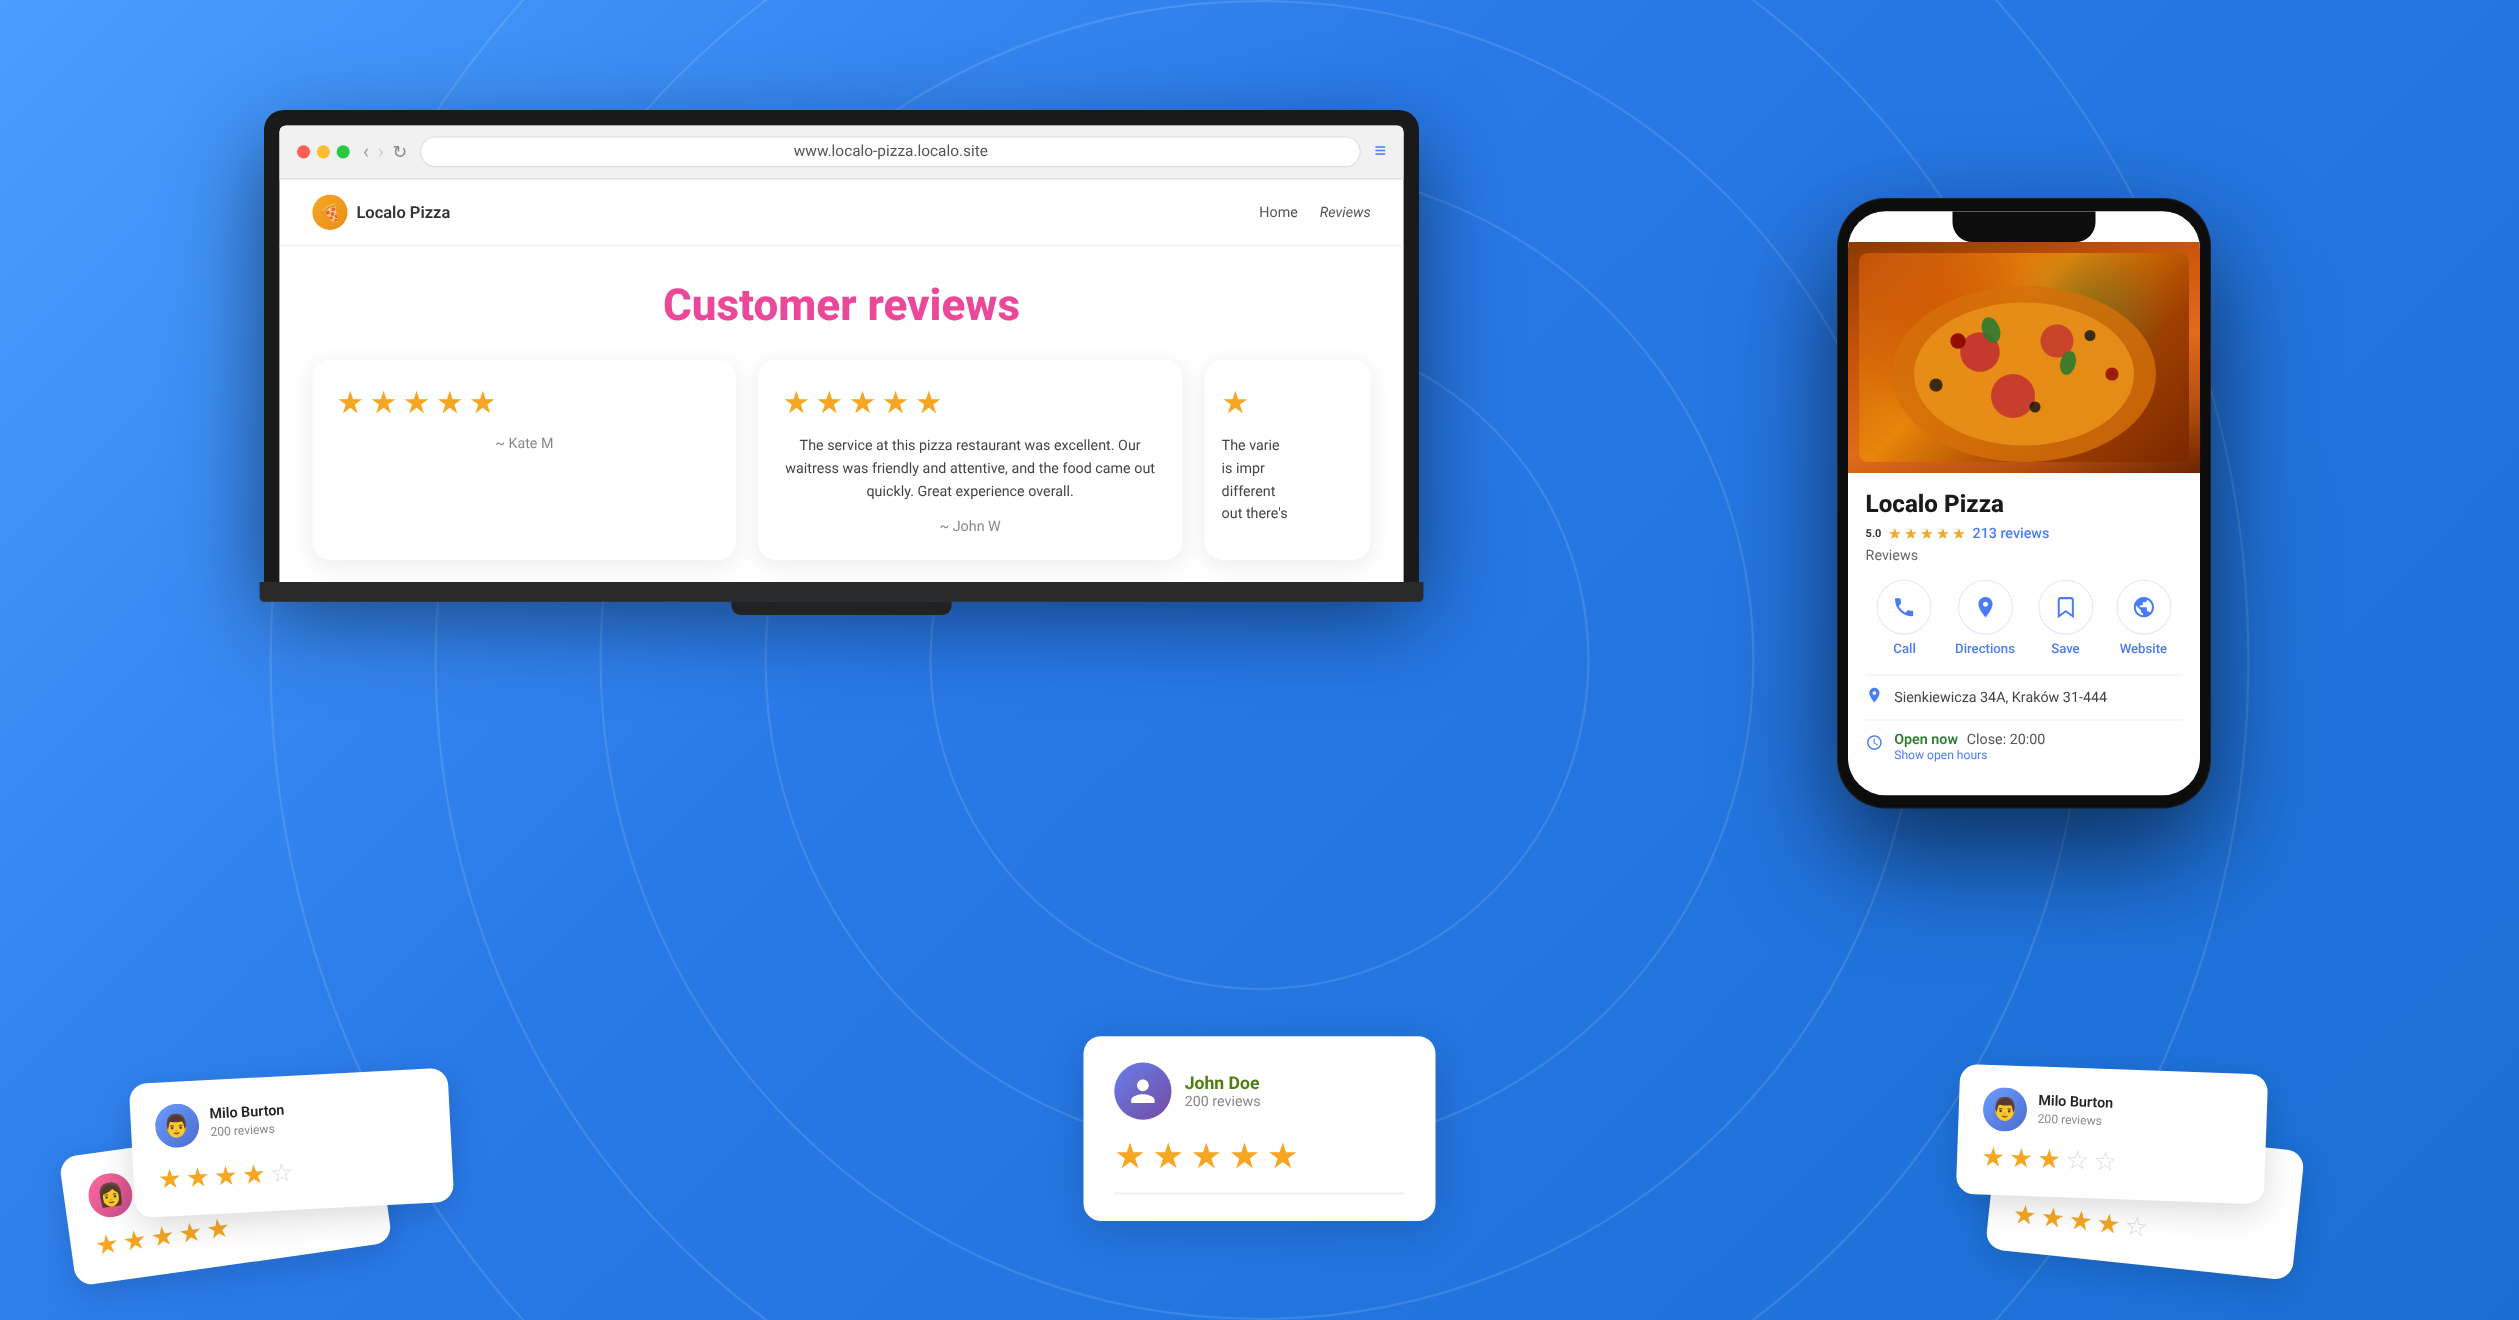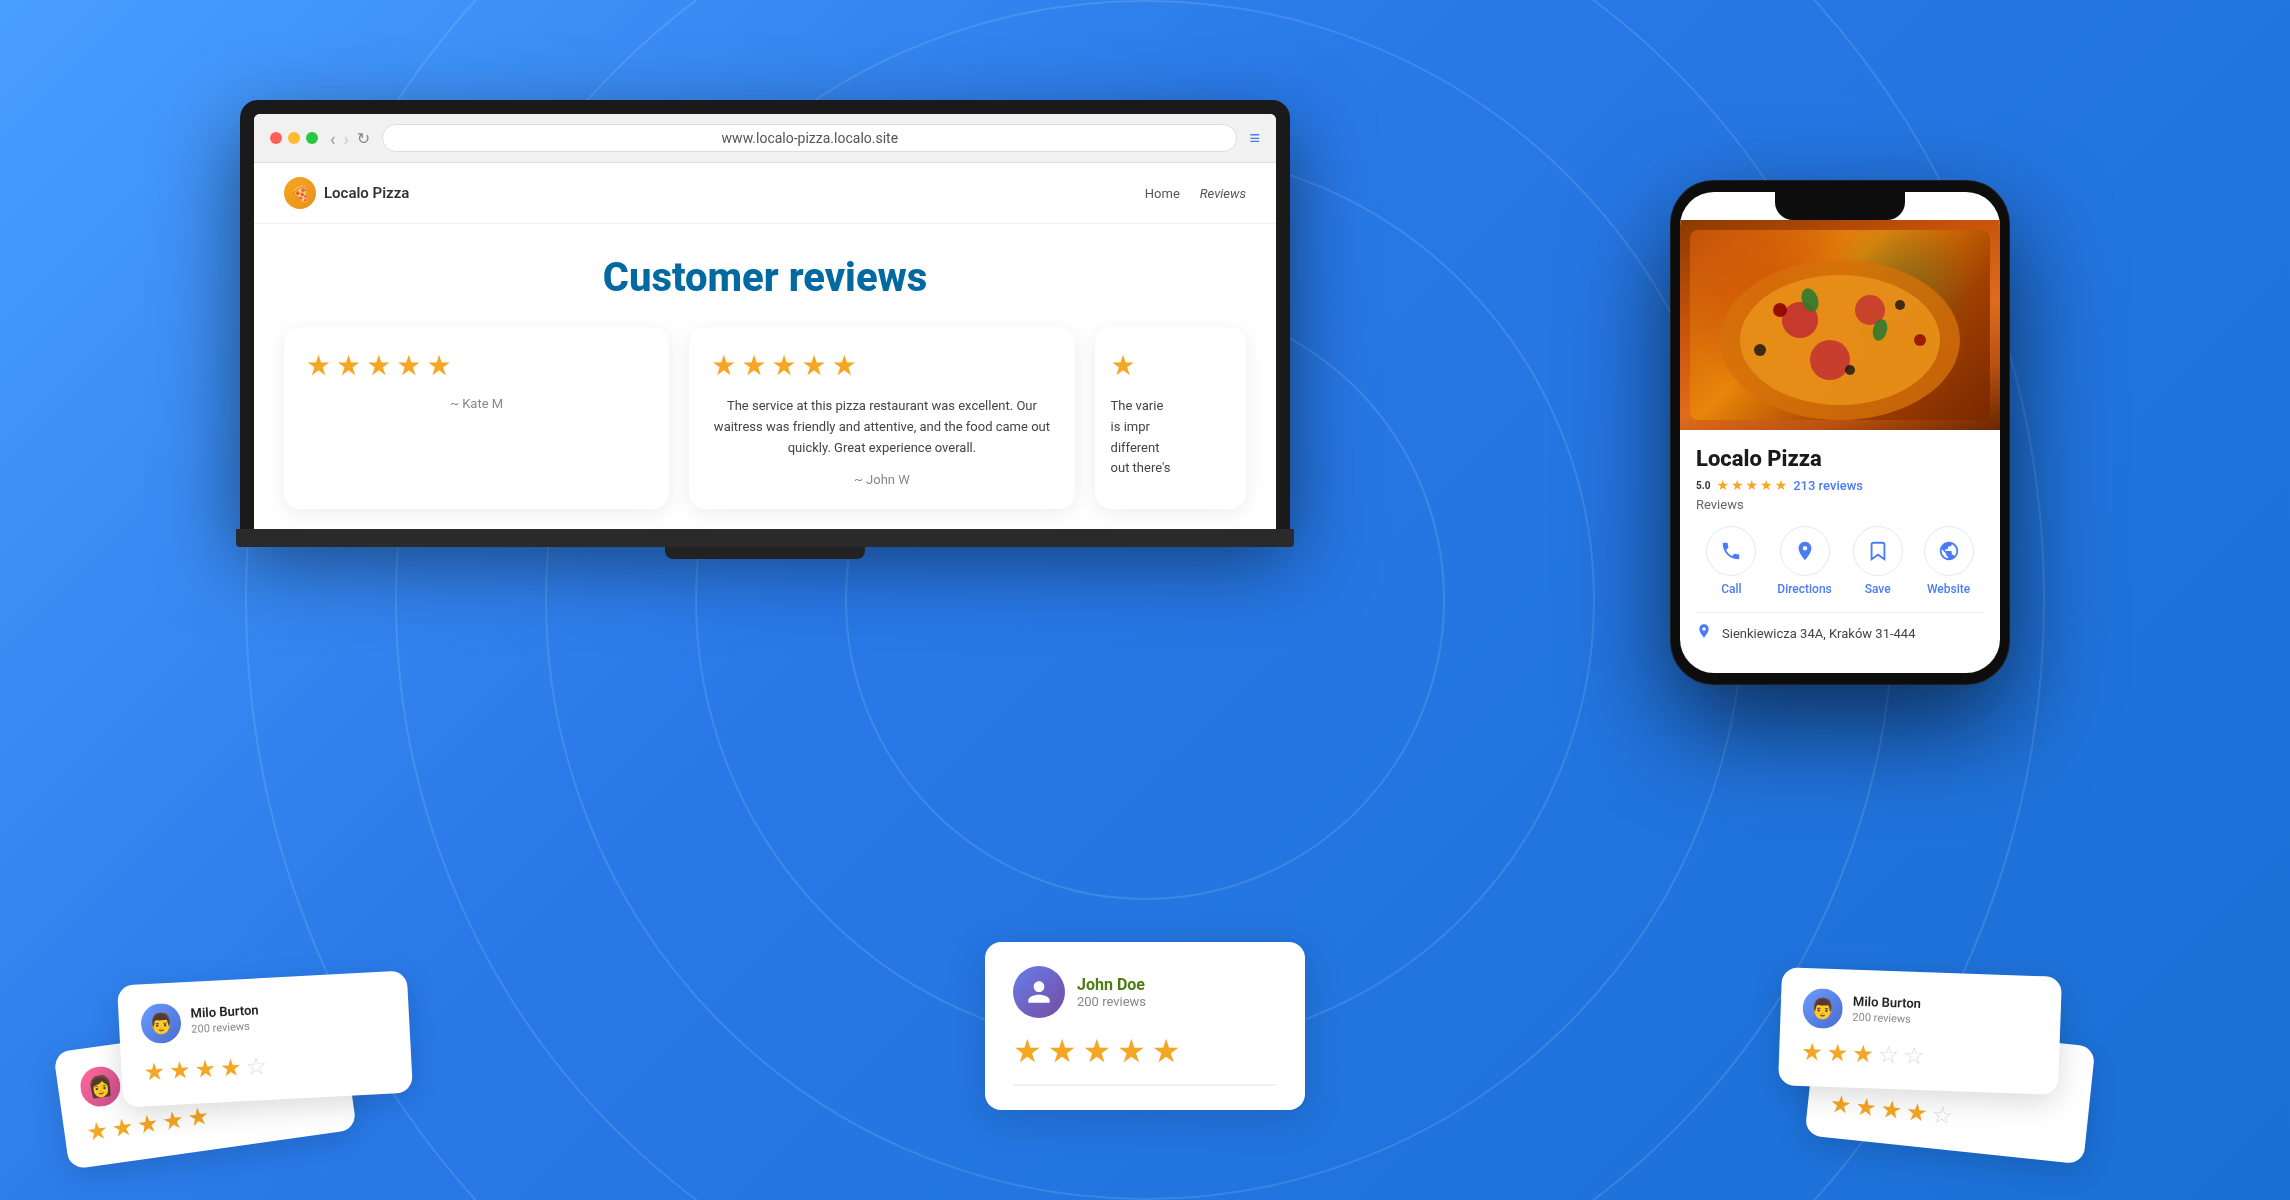--- a/index.html
+++ b/index.html
@@ -114,21 +114,21 @@
       font-size: 13px; color: #555;
     }
 
     .site-main {
       padding: 30px 30px 20px;
     }
     .site-title {
       text-align: center;
       font-size: 40px;
       font-weight: 800;
-      color: #0369a1;
+      color: #ec4899;
       margin-bottom: 26px;
     }
     .review-cards {
       display: flex;
       gap: 20px;
     }
     .review-card {
       flex: 1;
       background: #fff;
       border-radius: 16px;
@@ -515,20 +515,34 @@
 
           <div class="phone-info-row">
             <span class="phone-info-icon">
               <svg width="16" height="16" viewBox="0 0 24 24" fill="#4a7cf7">
                   <path d="M12 2C8.13 2 5 5.13 5 9c0 5.25 7 13 7 13s7-7.75 7-13c0-3.87-3.13-7-7-7zm0 9.5c-1.38 0-2.5-1.12-2.5-2.5s1.12-2.5 2.5-2.5 2.5 1.12 2.5 2.5-1.12 2.5-2.5 2.5z"></path>
                 </svg>
             </span>
             <span>Sienkiewicza 34A, Kraków 31-444</span>
           </div>
 
+          <div class="phone-info-row" style="align-items:flex-start;">
+            <span class="phone-info-icon" style="margin-top:2px;">
+              <svg width="16" height="16" viewBox="0 0 24 24" fill="#4a7cf7">
+                  <path d="M12 2C6.48 2 2 6.48 2 12s4.48 10 10 10 10-4.48 10-10S17.52 2 12 2zm0 18c-4.41 0-8-3.59-8-8s3.59-8 8-8 8 3.59 8 8-3.59 8-8 8zm.5-13H11v6l5.25 3.15.75-1.23-4.5-2.67V7z"></path>
+                </svg>
+            </span>
+            <div>
+              <div style="display:flex; gap:8px; align-items:center;">
+                <span class="open-label">Open now</span>
+                <span class="close-time">Close: 20:00</span>
+              </div>
+              <span class="show-hours">Show open hours</span>
+            </div>
+          </div>
 
         </div>
       </div>
     </div>
   </div>
 
   <div style="position:absolute; bottom:50px; left:60px; width:380px; height:300px;">
 
     <div class="floating-card" style="position:absolute; bottom:0; left:0; transform:rotate(-8deg); z-index:1;">
       <div class="card-user">

